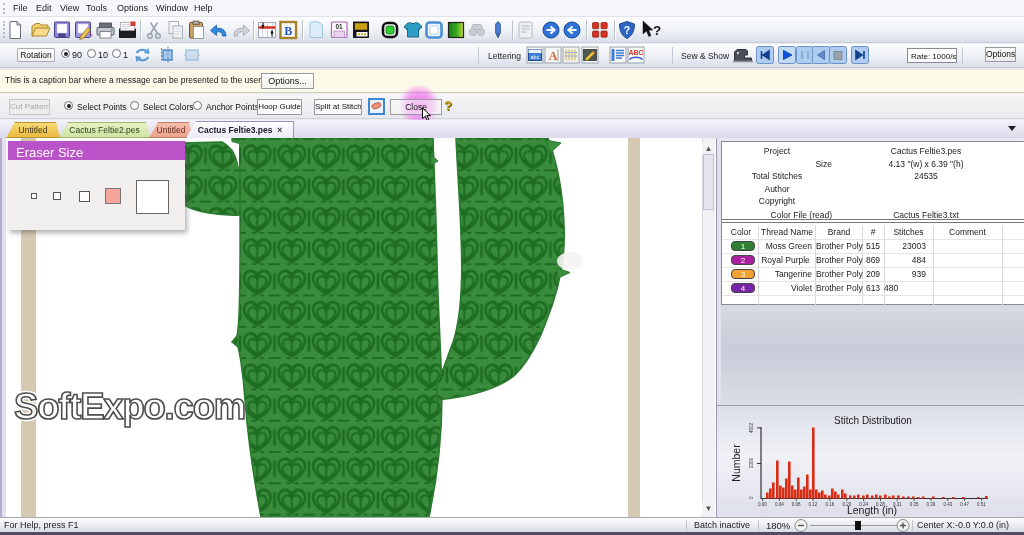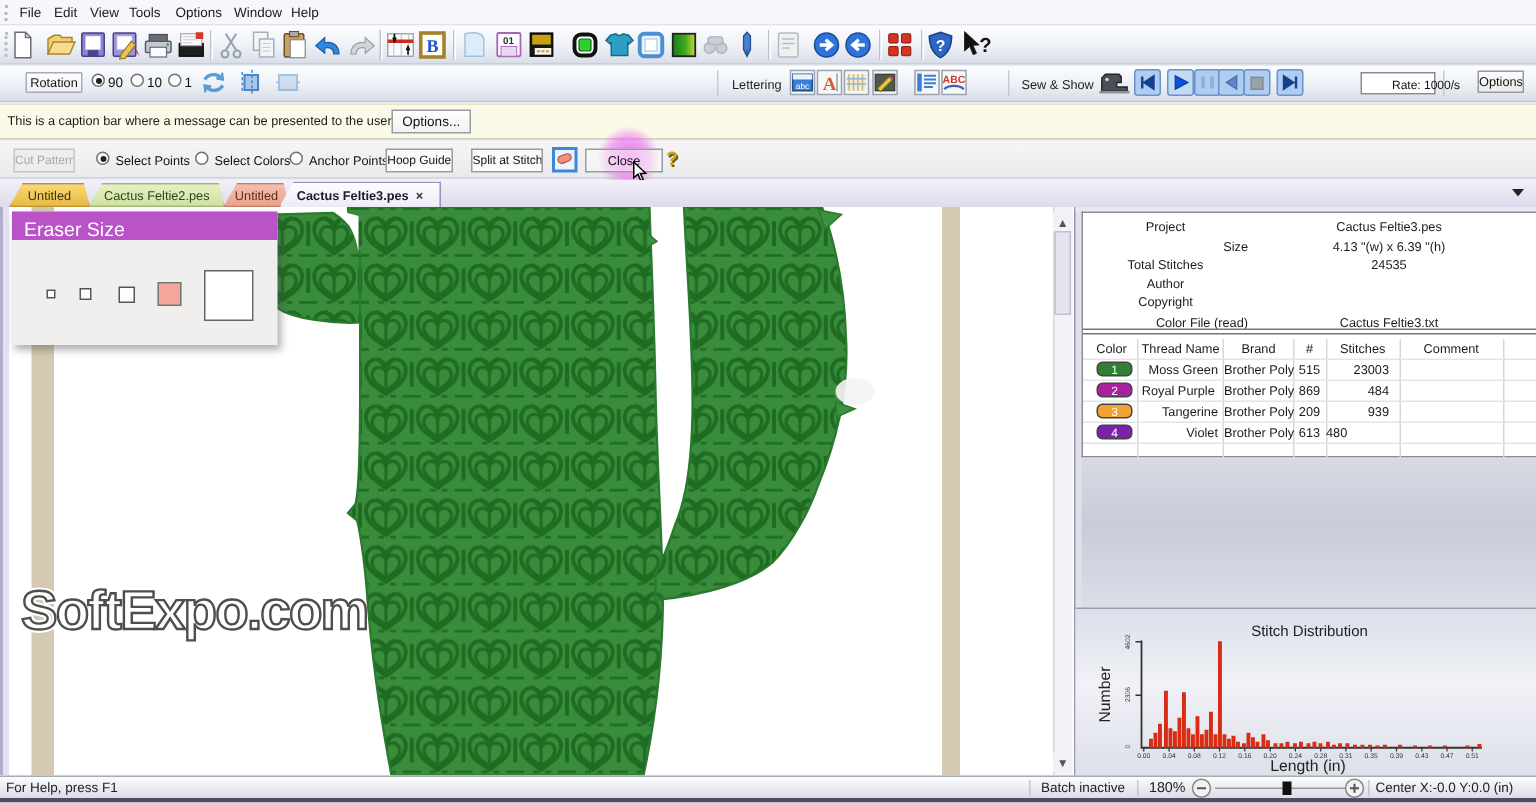--- a/index.html
+++ b/index.html
@@ -269,21 +269,21 @@
       <g>
         <rect x="851.5" y="2.5" width="17" height="17" rx="2" fill="#aecdf0" stroke="#6a92c8" stroke-width="1"></rect>
         <path d="M856,7 L862,11 L856,15 Z M864,7 L864,15" stroke="#123f8e" stroke-width="1.6" fill="#123f8e"></path>
       </g>
       <rect x="478" y="3" width="1" height="17" fill="#c4cad4"></rect>
       <rect x="672" y="3" width="1" height="17" fill="#c4cad4"></rect>
       <rect x="962" y="3" width="1" height="17" fill="#c4cad4"></rect>
     </svg>
  <div class="rlabel" style="left:488px;top:7px;color:#222;font-size:8.5px">Lettering</div>
  <div class="rlabel" style="left:681px;top:7px;color:#222;font-size:8.5px">Sew &amp; Show</div>
- <div style="position:absolute;left:907px;top:4px;width:50px;height:15px;background:#fff;border:1px solid #8a8a92;font-size:8px;color:#111;padding:3px 0 0 20px;white-space:nowrap">Rate: 1000/s</div>
+ <div style="position:absolute;left:907px;top:4px;width:50px;height:15px;background:#fff;border:1px solid #8a8a92;font-size:8px;color:#111;padding:3px 0 0 3px;white-space:nowrap">Rate: 1000/s</div>
  <div class="btn" style="left:985px;top:3px;width:31px;height:15px;line-height:13px;font-size:8.5px">Options</div>
 </div>
 
 <div class="abs captionbar">
  <span style="position:absolute;left:5px;top:5px">This is a caption bar where a message can be presented to the user.</span>
  <div class="btn" style="left:261px;top:3px;width:53px;height:16px;line-height:14px;background:linear-gradient(#fefefe,#f2f2ee);font-size:9px">Options...</div>
 </div>
 
 <div class="abs controlrow">
  <div class="btn" style="left:9px;top:5px;width:41px;height:16px;line-height:14px;color:#a8a8a8;background:#eceded;border-color:#c4c6ca;font-size:8px">Cut Pattern</div>

